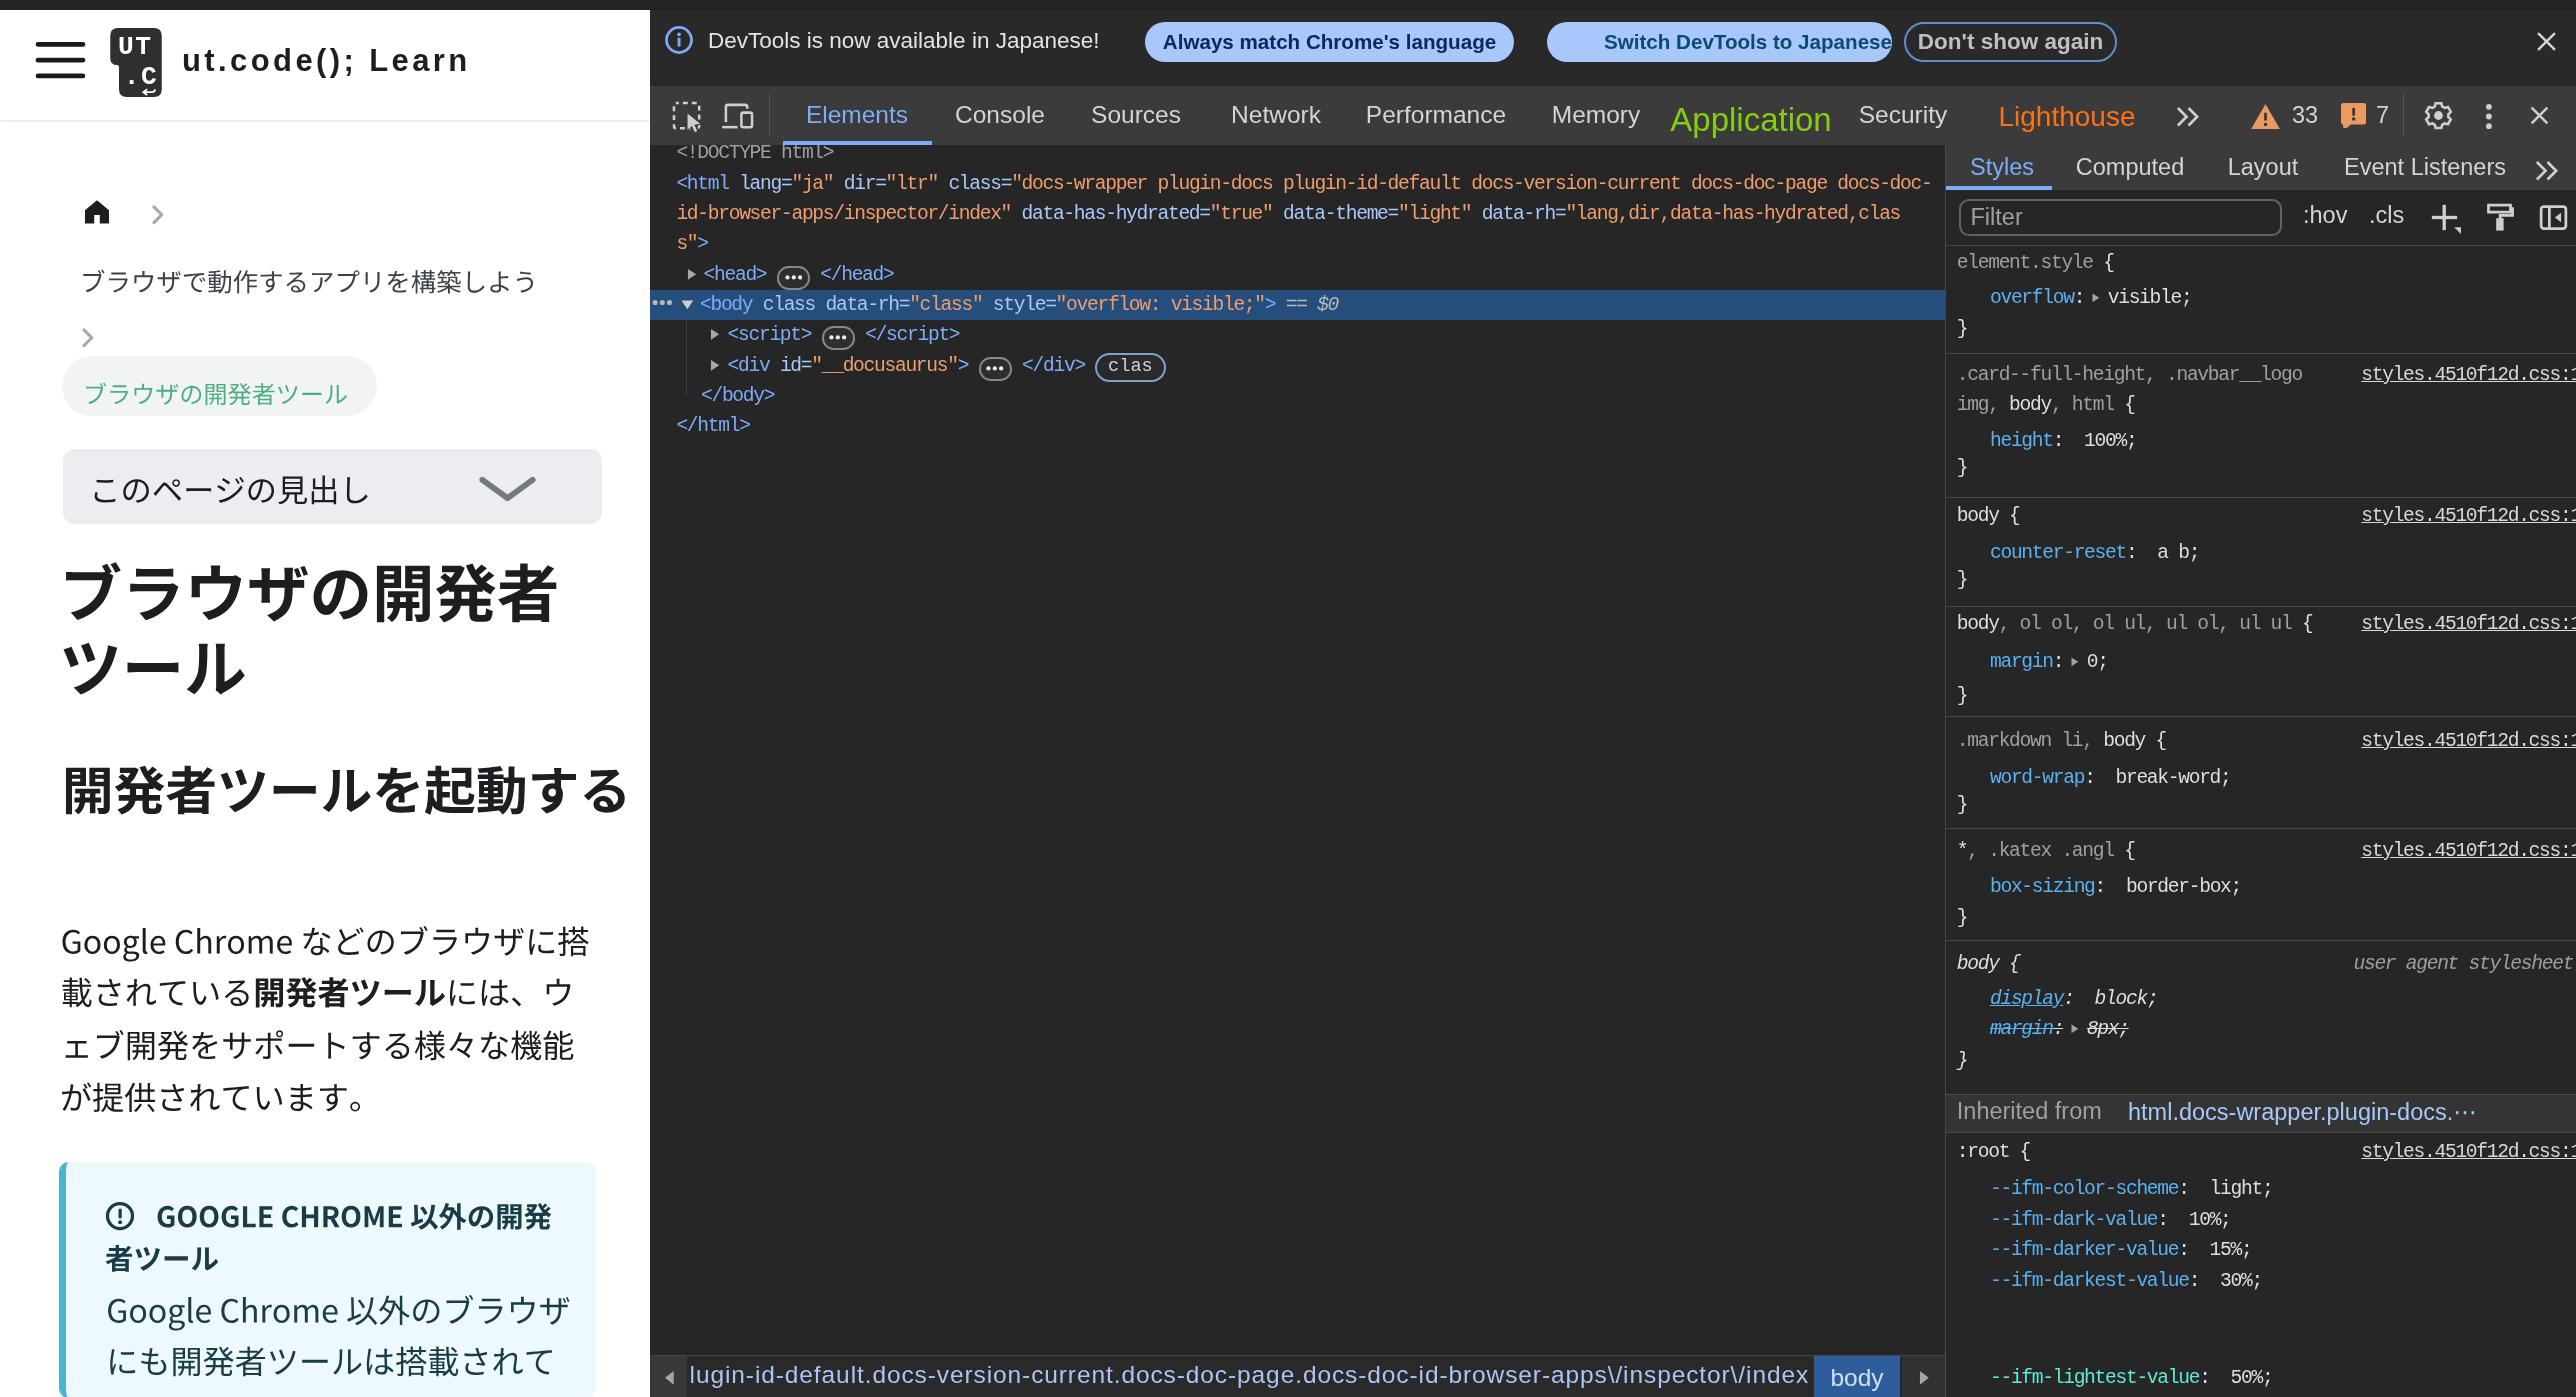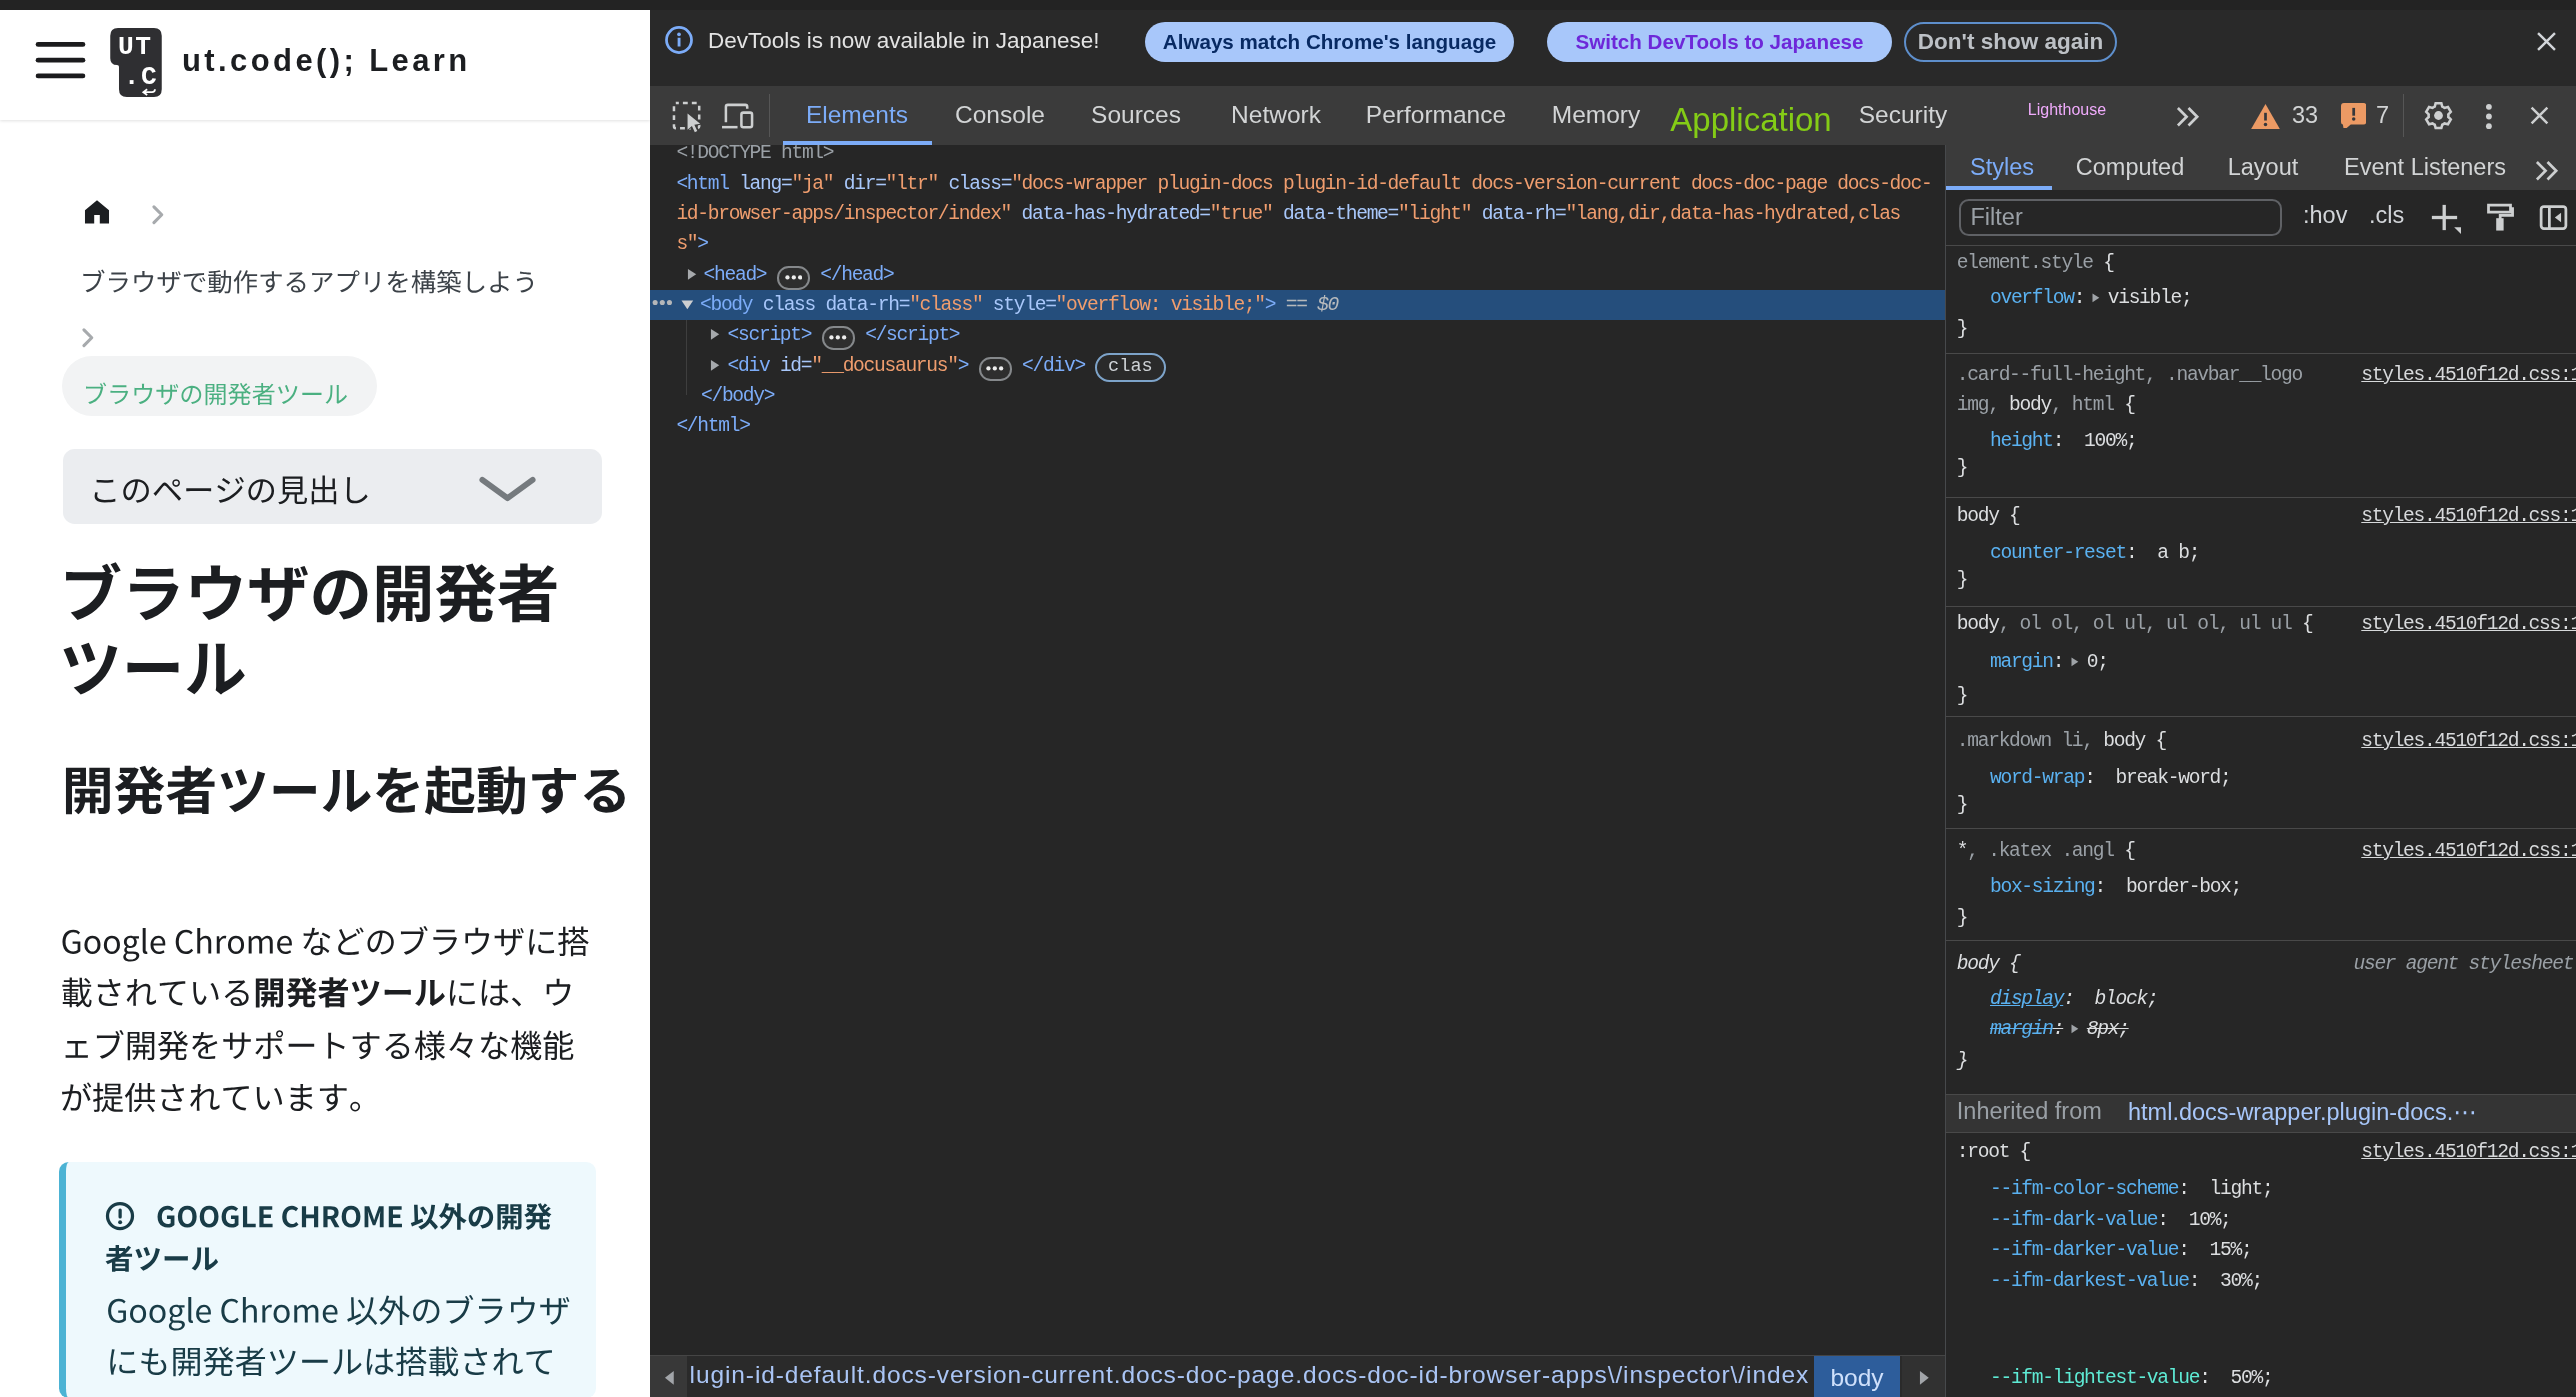--- a/index.html
+++ b/index.html
@@ -388,21 +388,21 @@
 </div>
 <div id="devtools">
 <div id="infobar">
 <svg style="position:absolute;left:13.7px;top:25.4px" width="30" height="30" viewBox="0 0 24 24">
           <circle cx="12" cy="12" r="10" fill="none" stroke="#7cacf8" stroke-width="2.2"></circle>
           <rect x="10.9" y="10.2" width="2.3" height="7" fill="#7cacf8"></rect>
           <circle cx="12" cy="7.4" r="1.5" fill="#7cacf8"></circle>
         </svg>
 <div style="position:absolute;left:58px;top:28px;font-size:22.5px;color:#e3e3e3">DevTools is now available in Japanese!</div>
 <div style="position:absolute;left:495px;top:21.5px;width:369px;height:40px;border-radius:20.6px;background:#a8c7fa;color:#082a63;font-size:20.6px;font-weight:bold;text-align:center;line-height:40px">Always match Chrome's language</div>
-<div style="position:absolute;left:897px;top:21.5px;width:345px;height:40px;border-radius:20.6px;background:#a8c7fa;color:#6d28d9;font-size:20.6px;font-weight:bold;text-align:center;line-height:40px">Switch DevTools to Japanese</div>
+<div style="position:absolute;left:897px;top:21.5px;width:345px;height:40px;border-radius:20.6px;background:#a8c7fa;color:#0c4a6e;font-size:20.6px;font-weight:bold;text-align:right;line-height:40px">Switch DevTools to Japanese</div>
 <div style="position:absolute;left:1254px;top:21.5px;width:213px;height:40px;border-radius:20.6px;border:2px solid #5e8fcc;box-sizing:border-box;color:#bdc1c6;font-size:22.5px;font-weight:bold;text-align:center;line-height:36px">Don't show again</div>
 <svg style="position:absolute;left:1882px;top:27px" width="29" height="29" viewBox="0 0 24 24">
           <path d="M5 5 L19 19 M19 5 L5 19" stroke="#d2d5d9" stroke-width="2" fill="none"></path>
         </svg>
 </div>
 <div id="toolbar">
 <svg style="position:absolute;left:21.5px;top:14.7px" width="35" height="33" viewBox="0 0 36 34">
 <rect x="2" y="2" width="26" height="26" rx="2" fill="none" stroke="#cdcfd0" stroke-width="2.6" stroke-dasharray="5 4.2" stroke-dashoffset="2"></rect>
 <path fill="#3b3b3b" d="M14 10 L32 24 L24.5 25.5 L28 33 L22 35.5 L19 28 L14 32 Z"></path>
 <path fill="#cdcfd0" d="M16 13 L29 23.5 L23 24.5 L26 31 L23.5 32.2 L20.5 25.8 L16 29.5 Z"></path>
@@ -416,21 +416,21 @@
         </svg>
 <div style="position:absolute;left:119px;top:7.8px;width:1px;height:43px;background:#565656"></div>
 <div style="position:absolute;left:207px;top:14.7px;transform:translateX(-50%);font-size:24.5px;color:#7cacf8">Elements</div>
 <div style="position:absolute;left:350px;top:14.7px;transform:translateX(-50%);font-size:24.5px;color:#d2d4d5">Console</div>
 <div style="position:absolute;left:486px;top:14.7px;transform:translateX(-50%);font-size:24.5px;color:#d2d4d5">Sources</div>
 <div style="position:absolute;left:626px;top:14.7px;transform:translateX(-50%);font-size:24.5px;color:#d2d4d5">Network</div>
 <div style="position:absolute;left:786px;top:14.7px;transform:translateX(-50%);font-size:24.5px;color:#d2d4d5">Performance</div>
 <div style="position:absolute;left:946px;top:14.7px;transform:translateX(-50%);font-size:24.5px;color:#d2d4d5">Memory</div>
 <div style="position:absolute;left:1101px;top:14.7px;transform:translateX(-50%);font-size:33px;color:#84cc16">Application</div>
 <div style="position:absolute;left:1253px;top:14.7px;transform:translateX(-50%);font-size:24.5px;color:#d2d4d5">Security</div>
-<div style="position:absolute;left:1417px;top:14.7px;transform:translateX(-50%);font-size:16px;color:#f0abfc">Lighthouse</div>
+<div style="position:absolute;left:1417px;top:14.7px;transform:translateX(-50%);font-size:28px;color:#f97316">Lighthouse</div>
 <div style="position:absolute;left:133px;top:55px;width:149px;height:3.9px;background:#7cacf8"></div>
 <svg style="position:absolute;left:1525px;top:19.6px" width="27" height="21.5" viewBox="0 0 28 22">
           <g stroke="#cdcfd0" stroke-width="2.8" fill="none">
             <path d="M3 2 L12 11 L3 20 M14 2 L23 11 L14 20"></path>
           </g>
         </svg>
 <svg style="position:absolute;left:1601px;top:16.6px" width="29" height="26.4" viewBox="0 0 30 27">
           <path fill="#ec9a64" d="M15 1 L30 27 H0 Z"></path>
           <rect x="13.6" y="10" width="2.8" height="8" fill="#35373b"></rect>
           <circle cx="15" cy="22" r="1.8" fill="#35373b"></circle>

